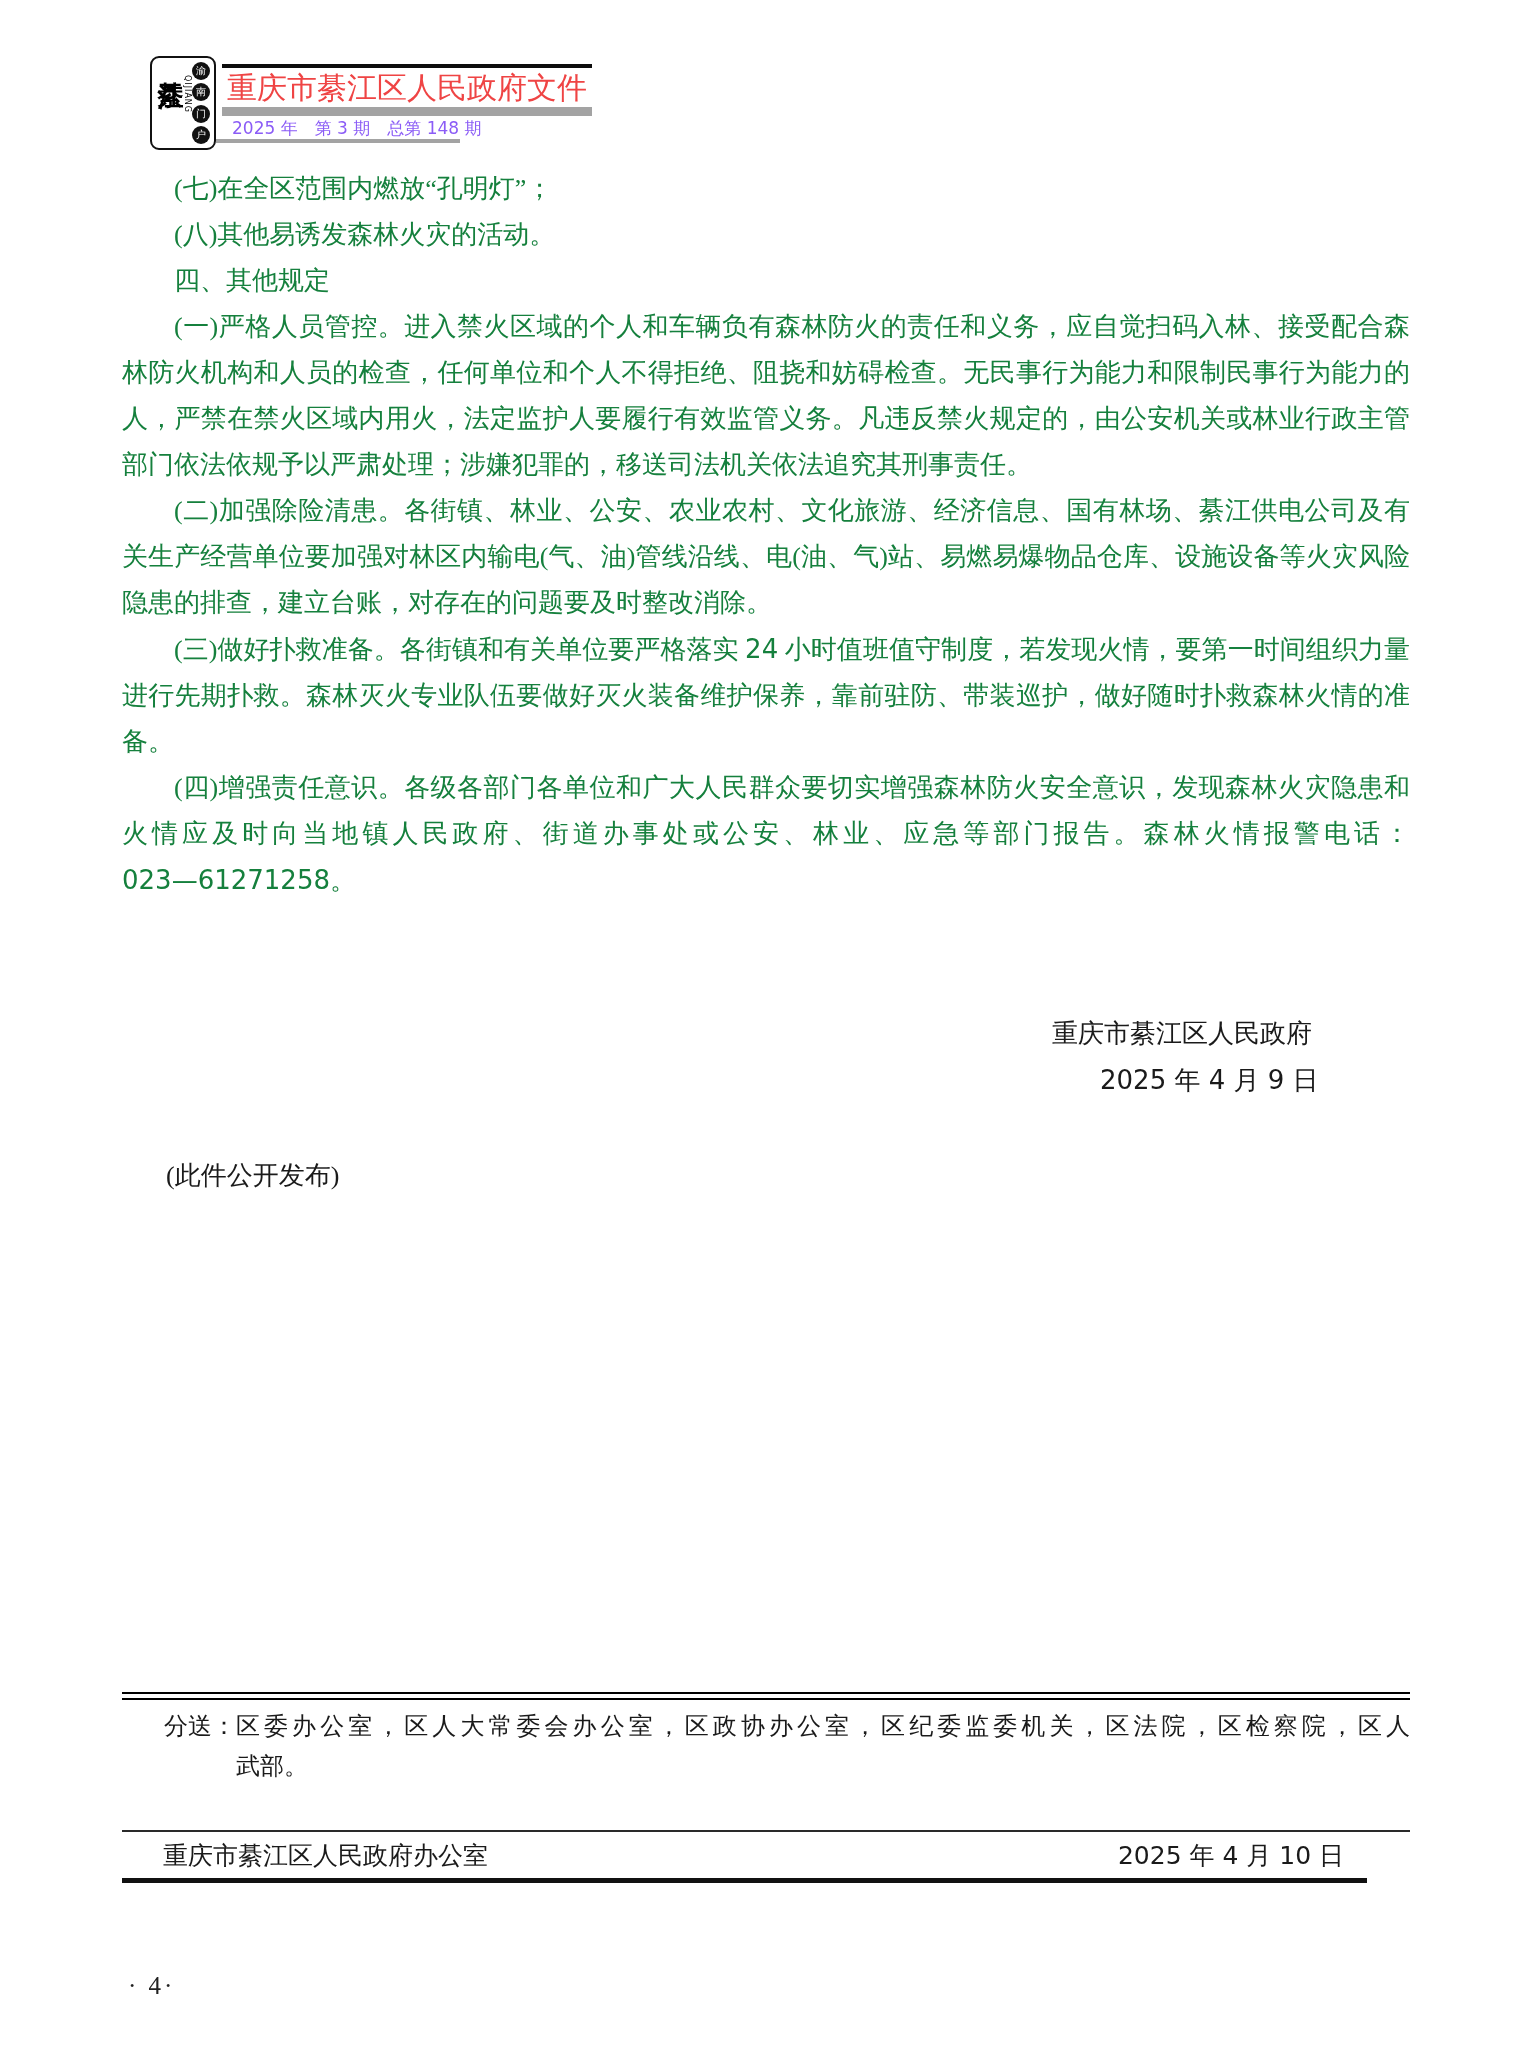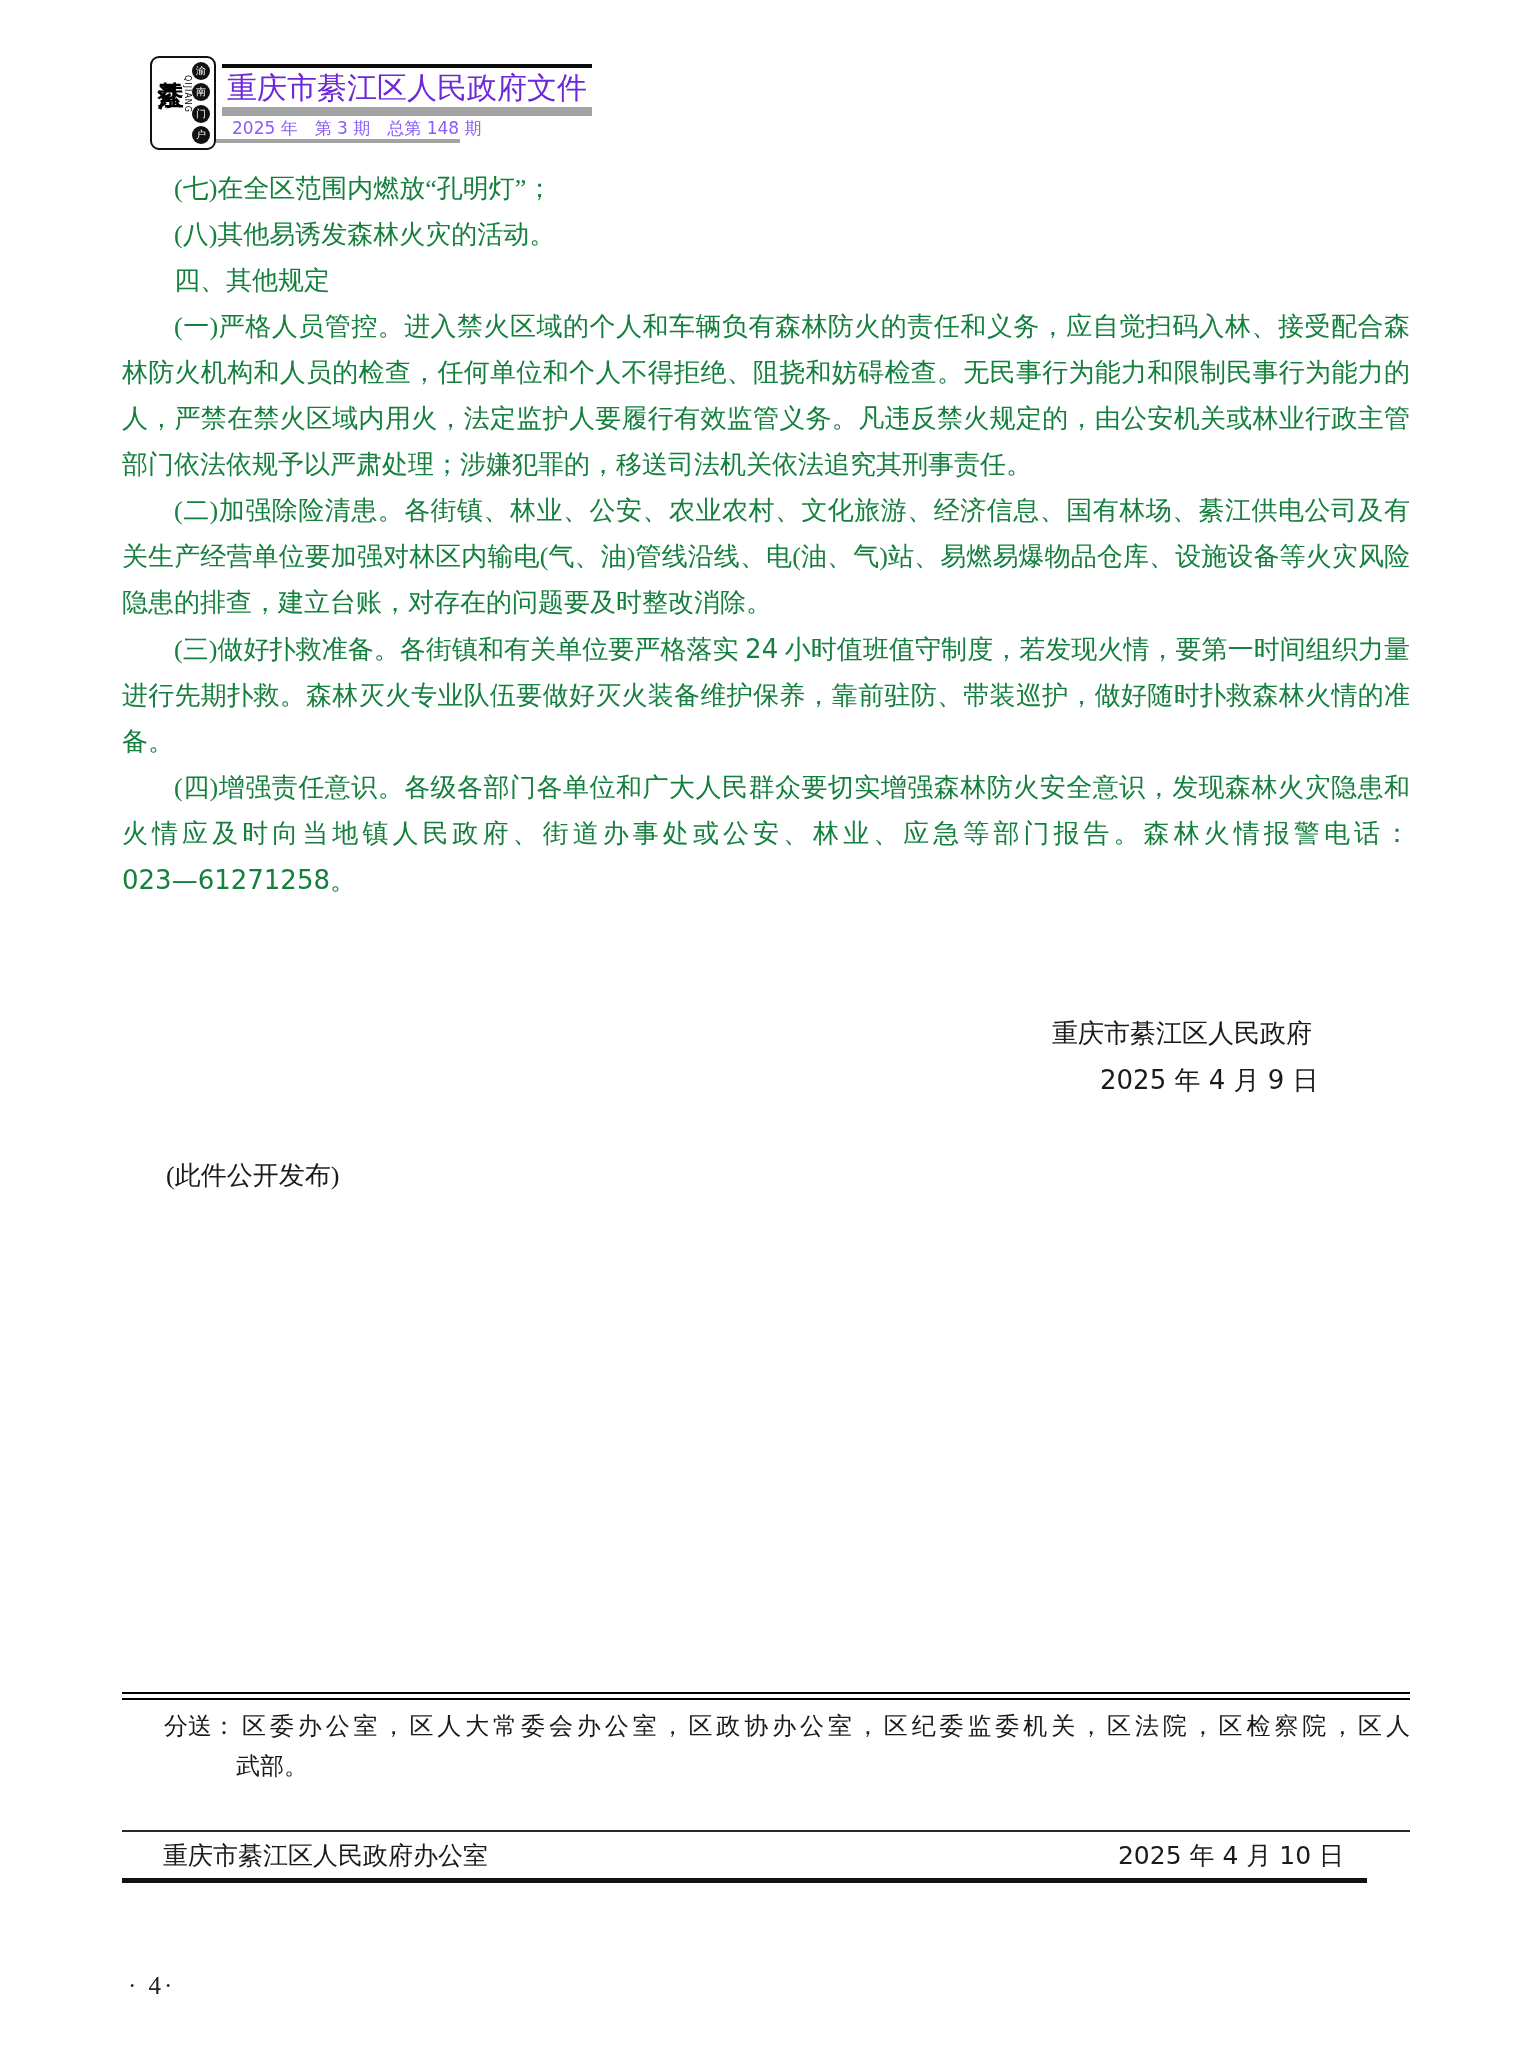--- a/index.html
+++ b/index.html
@@ -26,21 +26,21 @@
   }
   .logo-seals { display:flex; flex-direction:column; justify-content:space-between; }
   .seal {
     width:18px; height:18px; border-radius:50%; background:#111; color:#fff;
     font-size:10px; line-height:18px; text-align:center;
     font-family:"Liberation Serif",serif; margin:1px 0;
   }
   .masthead { position:absolute; left:222px; top:64px; width:370px; }
   .mast-topline { height:4px; background:#0d0d0d; }
   .mast-title {
-    margin-top:4px; font-size:30px; line-height:32px; color:#6d28d9;
+    margin-top:4px; font-size:30px; line-height:32px; color:#ef4444;
     text-align:justify; text-align-last:justify; padding:0 5px;
     font-family:"Liberation Serif","DejaVu Serif",serif;
   }
   .mast-graybar { margin-top:3px; height:9px; background:#a3a3a3; }
   .mast-issue {
     margin-top:3px; padding-left:10px; font-size:17px; line-height:18px; color:#8b5cf6;
     font-family:"DejaVu Sans",sans-serif;
   }
   .mast-subbar { position:absolute; left:216px; top:139px; width:244px; height:4px; background:#a3a3a3; }
   
@@ -54,21 +54,21 @@
   
   .sig-issuer { position:absolute; left:1052px; top:1016px; font-size:26px; }
   .sig-date   { position:absolute; left:1100px; top:1063px; font-size:26px; font-family:"DejaVu Sans",sans-serif; }
   .pub-note   { position:absolute; left:166px;  top:1150px; font-size:26px;margin-top:8px; }
   
   .rule-double { position:absolute; left:122px; top:1692px; width:1288px; height:4px;
                  border-top:2px solid #000; border-bottom:2px solid #000; }
   .dist-row { position:absolute; left:164px; top:1706px; width:1246px; display:flex; font-size:24px; line-height:40px; }
   .dist-label { flex:0 0 auto; }
   .dist-content { flex:1 1 auto; width:1174px; }
-  .dist-line1 { text-align:justify; text-align-last:justify;margin-left:6px; }
+  .dist-line1 { text-align:justify; text-align-last:justify; }
   .rule-thin  { position:absolute; left:122px; top:1830px; width:1288px; height:2px; background:#2a2a2a; }
   .office-row { position:absolute; left:122px; top:1840px; width:1288px; display:flex;
                 justify-content:space-between; font-size:25px; line-height:32px; box-sizing:border-box;
                 padding-left:41px; padding-right:66px; }
   .office-date { font-family:"DejaVu Sans",sans-serif; }
   .rule-thick { position:absolute; left:122px; top:1878px; width:1245px; height:5px; background:#111; }
   .page-num { position:absolute; left:128px; top:1972px; font-size:25px; letter-spacing:3px; color:#222; }
 </style>
 </head>
 <body>

